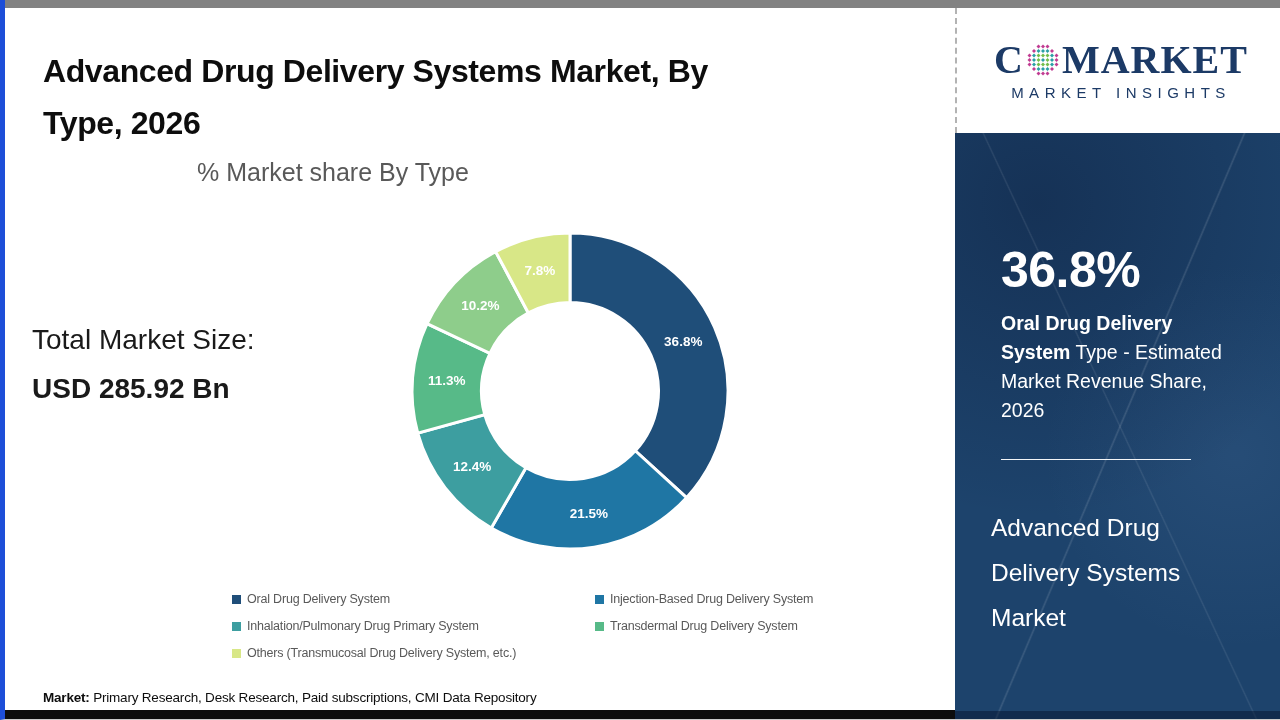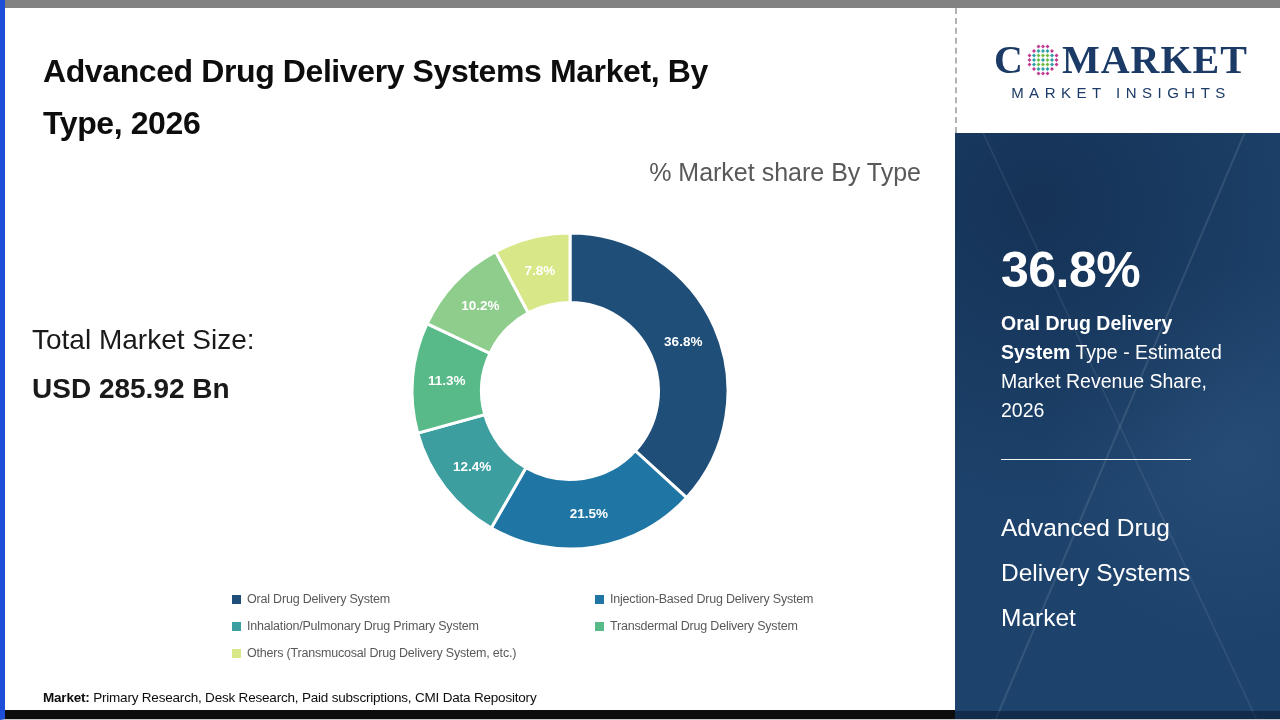--- a/index.html
+++ b/index.html
@@ -21,21 +21,21 @@
     position:absolute; left:950px; top:8px; width:330px; height:125px; background:#fff;
     border-left:2px dashed #b3b3b3; display:flex; flex-direction:column;
     align-items:center; justify-content:center;
   }
   .logo-word { display:flex; align-items:center; font-family:"Liberation Serif", serif;
     font-weight:bold; font-size:40px; color:#1c3a66; letter-spacing:1px; line-height:40px; }
   .logo-globe { width:36px; height:36px; margin:0 1px; }
   .logo-tagline { font-size:15px; color:#1c3a66; letter-spacing:5.5px; margin-top:4px; font-weight:400; }
 
   .subtitle {
-    position:absolute; left:176px; top:158px; width:740px; text-align:right;
+    position:absolute; left:192px; top:158px; width:740px; text-align:left;
     font-size:25px; color:#595959;
   }
 
   .total { position:absolute; left:27px; top:324px; color:#1a1a1a; }
   .total .t1 { font-size:28px; font-weight:400; }
   .total .t2 { font-size:28px; font-weight:bold; margin-top:17px; }
 
   .donut { position:absolute; left:400px; top:226px; width:330px; height:330px; }
 
   .legend {
@@ -55,21 +55,21 @@
       linear-gradient(65deg, rgba(255,255,255,0) 49.75%, rgba(255,255,255,0.09) 50%, rgba(255,255,255,0) 50.25%),
       radial-gradient(circle at 25% 12%, rgba(4,10,35,0.30), rgba(4,10,35,0) 55%),
       radial-gradient(circle at 85% 55%, rgba(120,160,210,0.10), rgba(120,160,210,0) 45%),
       linear-gradient(#1d436c, #1d436c);
   }
   .sidebar::after { content:""; position:absolute; left:0; bottom:0; width:100%; height:9px; background:rgba(5,15,40,0.45); }
   .stat-value { position:absolute; left:46px; top:108px; font-size:50px; font-weight:bold; letter-spacing:-0.5px; }
   .stat-desc { position:absolute; left:46px; top:176px; width:242px; font-size:19.5px; line-height:29px; }
   .stat-desc b { font-weight:bold; }
   .sidebar-divider { position:absolute; left:46px; top:326px; width:190px; height:0; border-top:1.5px solid rgba(255,255,255,0.95); }
-  .sidebar-title { position:absolute; left:46px; top:372px; width:240px; font-size:24.5px; line-height:45px; font-weight:400; }
+  .sidebar-title { position:absolute; left:36px; top:372px; width:240px; font-size:24.5px; line-height:45px; font-weight:400; }
 
   svg text.slice-label { font-family:"Liberation Sans", sans-serif; font-weight:bold; fill:#ffffff; font-size:13.5px; }
 </style>
 </head>
 <body>
 
 <div class="page">
 
   <div class="top-bar"></div>
 

